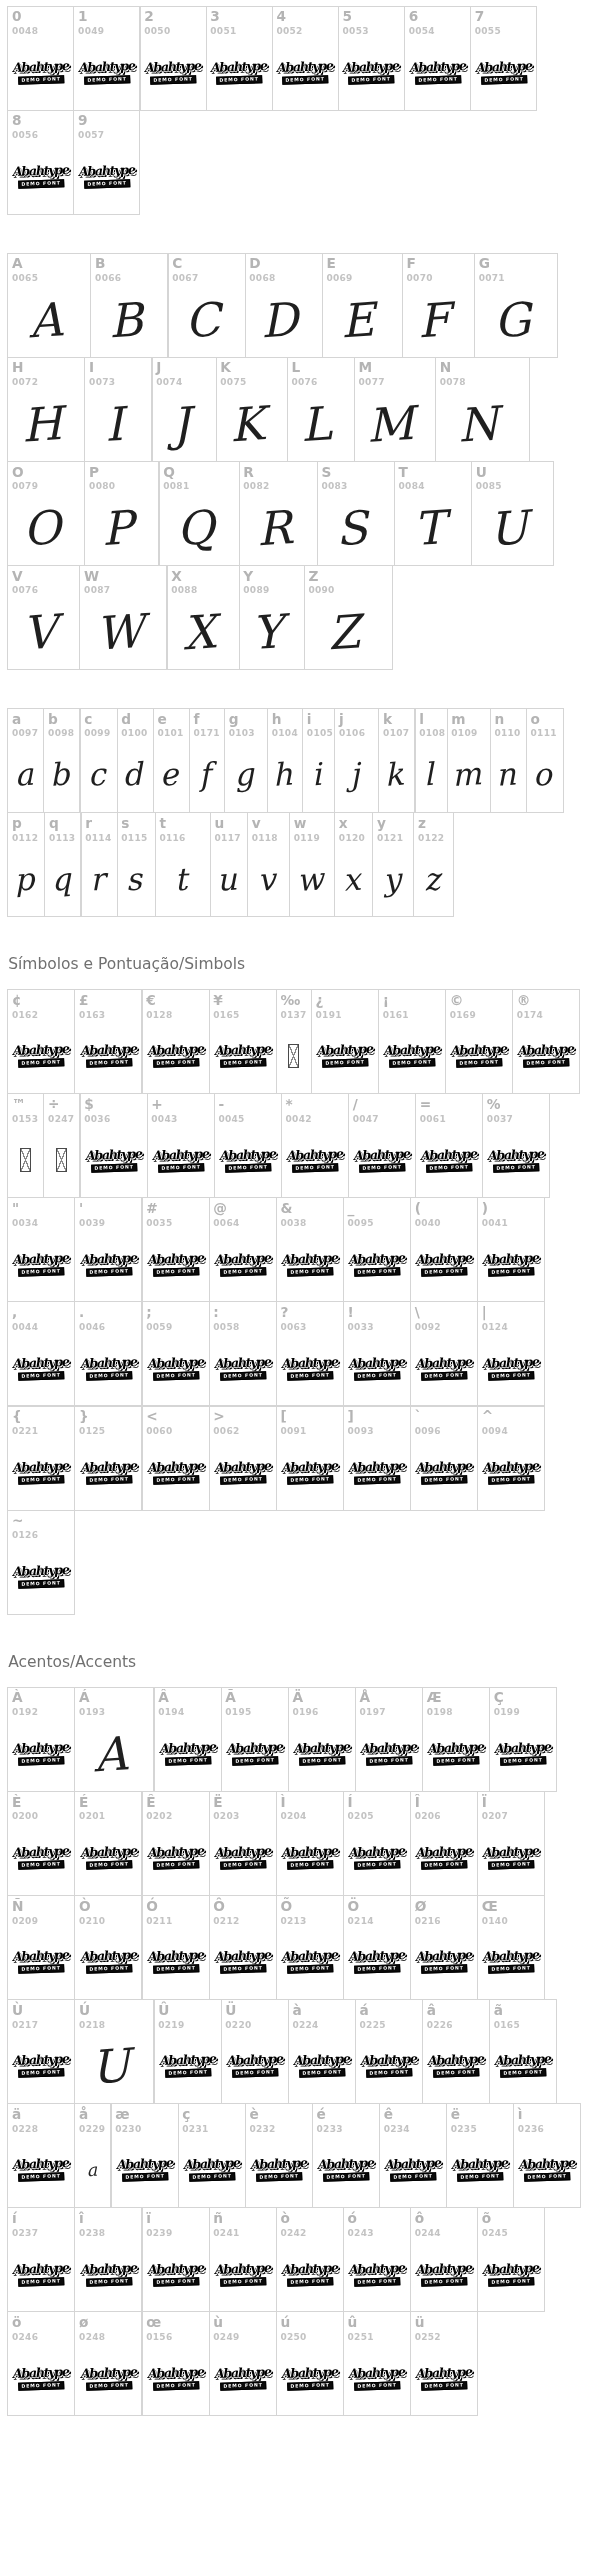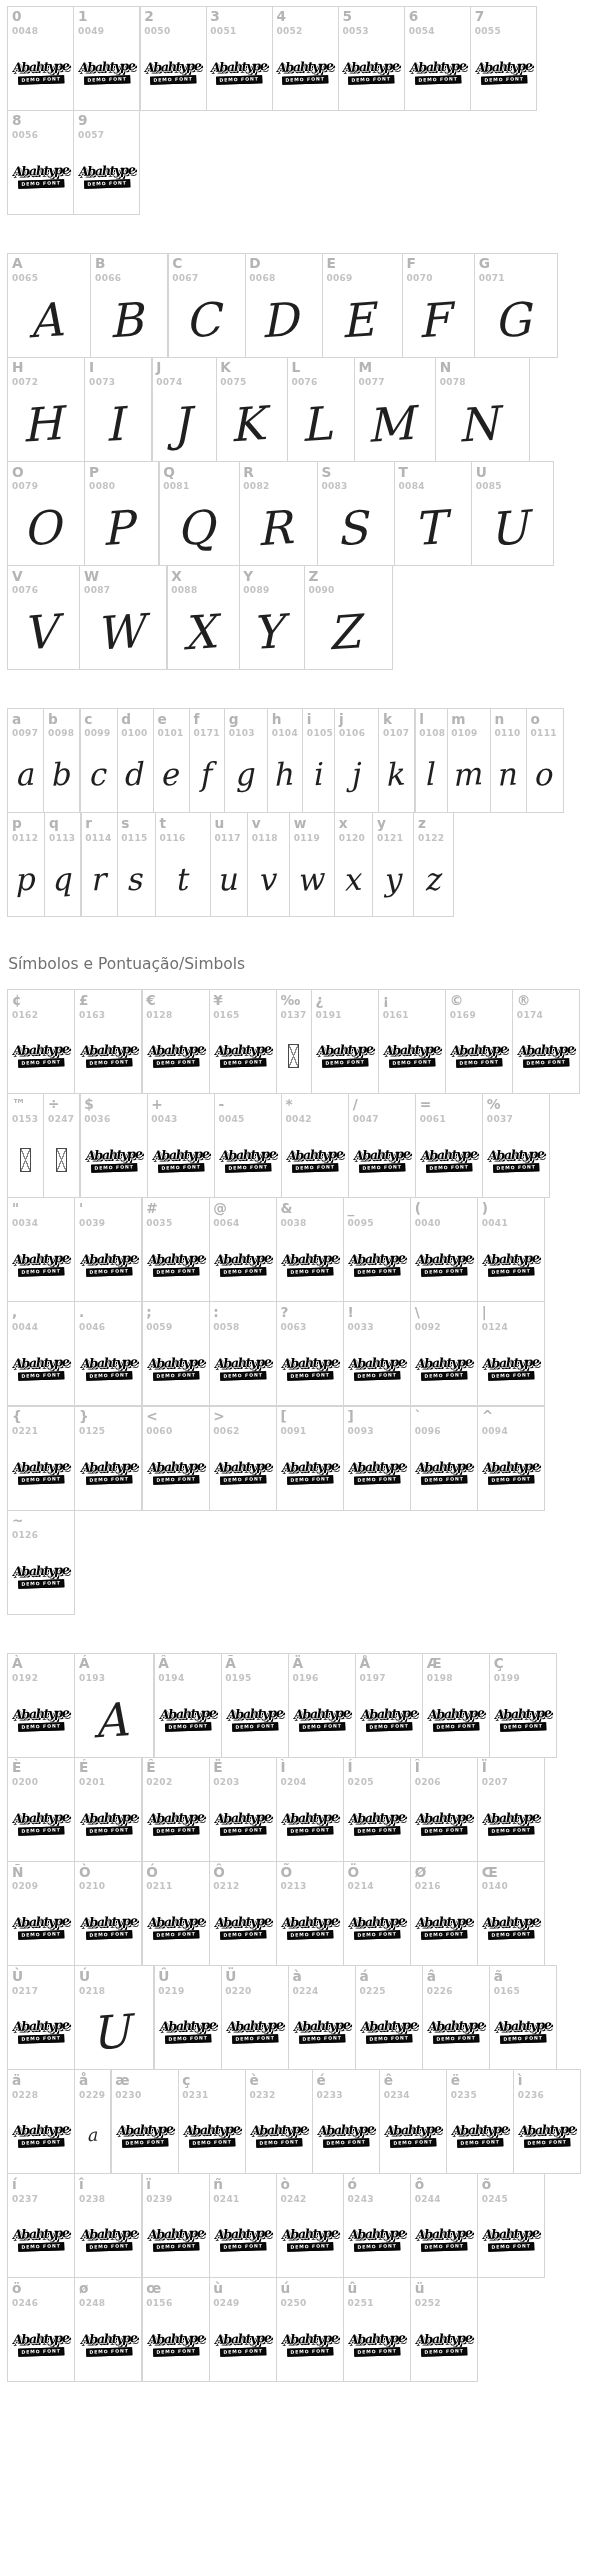--- a/index.html
+++ b/index.html
@@ -420,20 +420,21 @@
               </span>
             </div></div></div>
         <div class="row"><div class="cell" style="width: 68px;"><div class="char">~</div><div class="code">0126</div><div class="glyph-area">
               <span class="logo-badge">
                 <span class="logo-script">Abahtype</span>
                 <span class="logo-sub">DEMO FONT</span>
               </span>
             </div></div></div>
       </section>
       <section class="charmap-section">
+        <h2 class="section-title">Acentos/Accents</h2>
         <div class="row"><div class="cell" style="width: 68px;"><div class="char">À</div><div class="code">0192</div><div class="glyph-area">
               <span class="logo-badge">
                 <span class="logo-script">Abahtype</span>
                 <span class="logo-sub">DEMO FONT</span>
               </span>
             </div></div><div class="cell" style="width: 80px;"><div class="char">Á</div><div class="code">0193</div><div class="glyph-area">
               <span class="letter-glyph lg">A</span>
             </div></div><div class="cell" style="width: 68px;"><div class="char">Â</div><div class="code">0194</div><div class="glyph-area">
               <span class="logo-badge">
                 <span class="logo-script">Abahtype</span>

